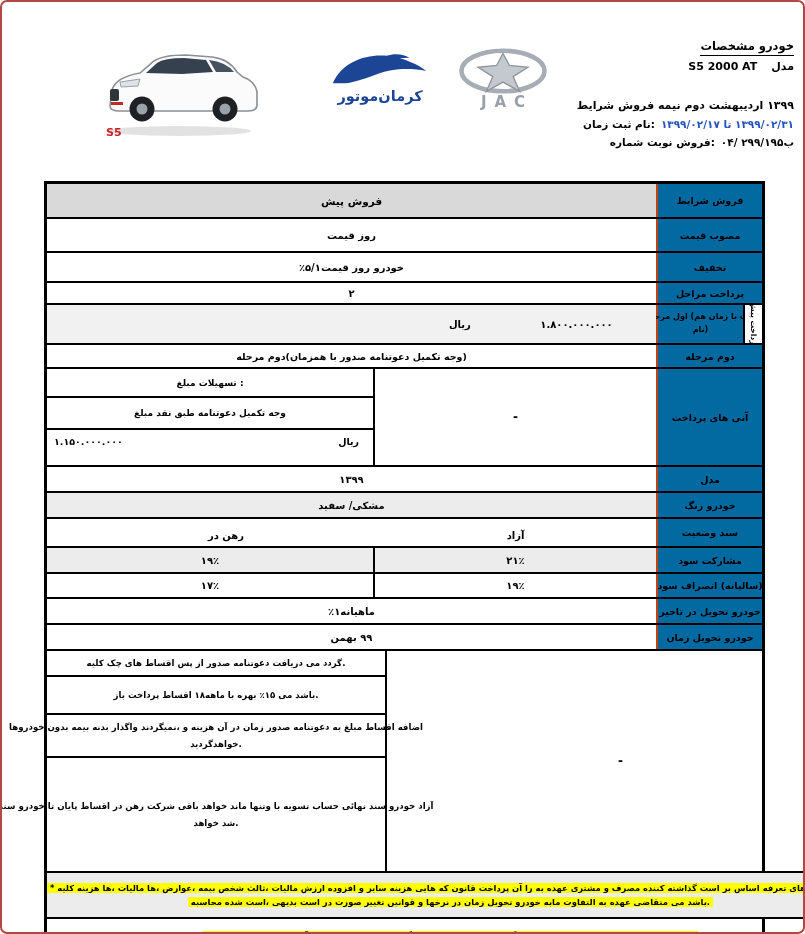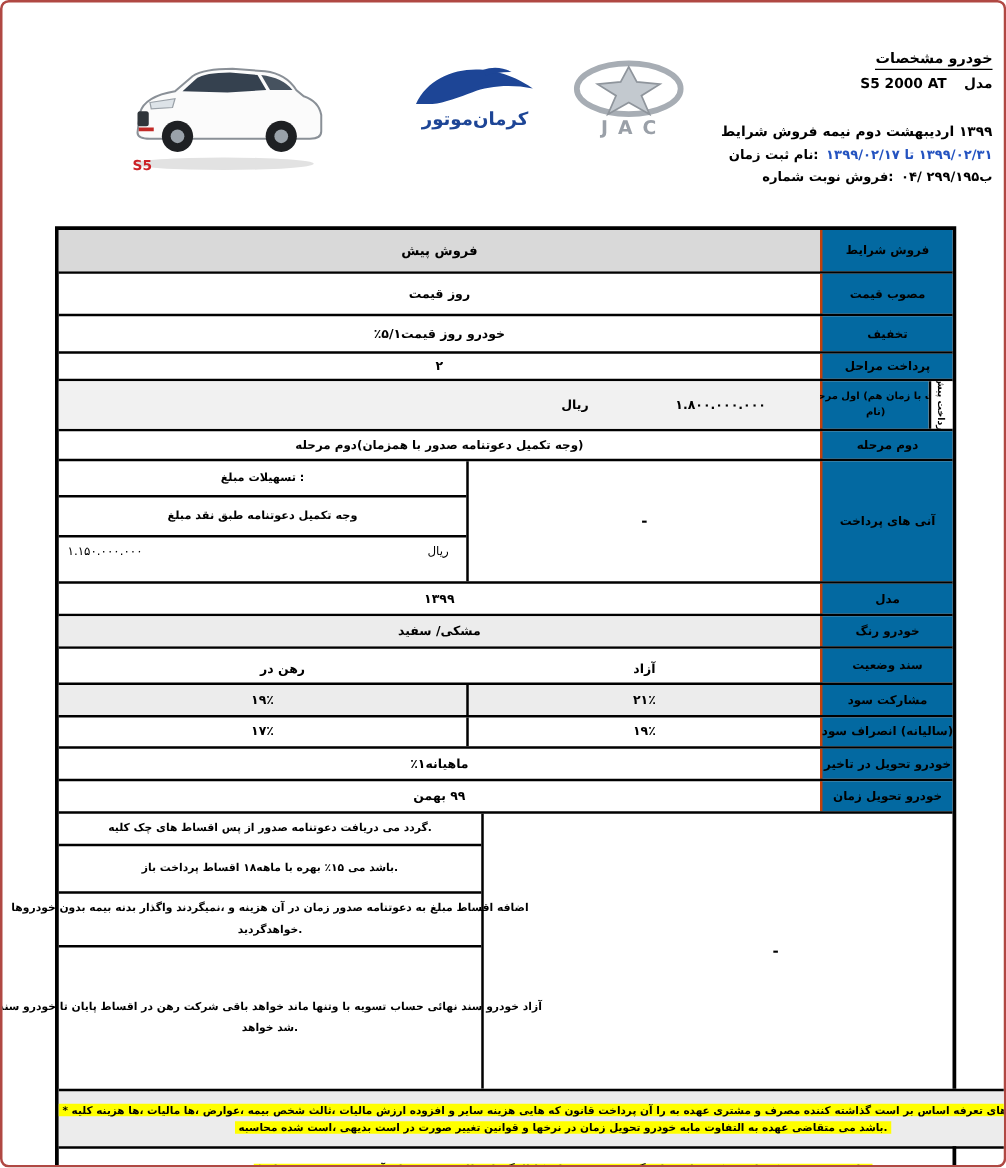--- a/index.html
+++ b/index.html
@@ -40,21 +40,21 @@
   .stage1-label { width:87px; font-size:8px; flex-direction:column; line-height:1.6; white-space:nowrap; }
   .tstrip { width:19px; flex:none; border-left:2px solid #000; background:#fff;
             display:flex; align-items:center; justify-content:center; overflow:hidden; }
   .tstrip span { transform:rotate(90deg); font-size:7.5px; font-weight:bold; white-space:nowrap; }
   .s1-rial { position:absolute; left:66%; font-size:10px; }
   .s1-amt  { position:absolute; left:81%; font-size:10px; }
 
   .pay-left { width:328px; flex:none; border-right:2px solid #000; display:flex; flex-direction:column; }
   .pay-row { display:flex; align-items:center; justify-content:center; font-size:9px; font-weight:bold; }
   .pay-row.b { border-bottom:2px solid #000; }
-  .pay-amount-row { flex:1; display:flex; align-items:center; justify-content:space-between; padding:0 14px 12px 7px; font-size:9.5px; font-weight:normal; }
+  .pay-amount-row { flex:1; display:flex; align-items:center; justify-content:space-between; padding:0 14px 12px 7px; font-size:9.5px; font-weight:bold; }
   .pay-right { flex:1; display:flex; align-items:center; justify-content:center; font-size:12px; font-weight:bold; }
 
   .half-left { width:328px; flex:none; border-right:2px solid #000; display:flex; align-items:center; justify-content:center; }
   .half-right { flex:1; display:flex; align-items:center; justify-content:center; }
 
   .notes-content { flex:1; display:flex; flex-direction:column; }
   .notes-top { height:220px; flex:none; display:flex; }
   .notes-left { width:340px; flex:none; border-right:2px solid #000; display:flex; flex-direction:column; }
   .note { display:flex; flex-direction:column; align-items:center; justify-content:center;
           font-size:8.6px; font-weight:bold; line-height:1.9; white-space:nowrap; }

